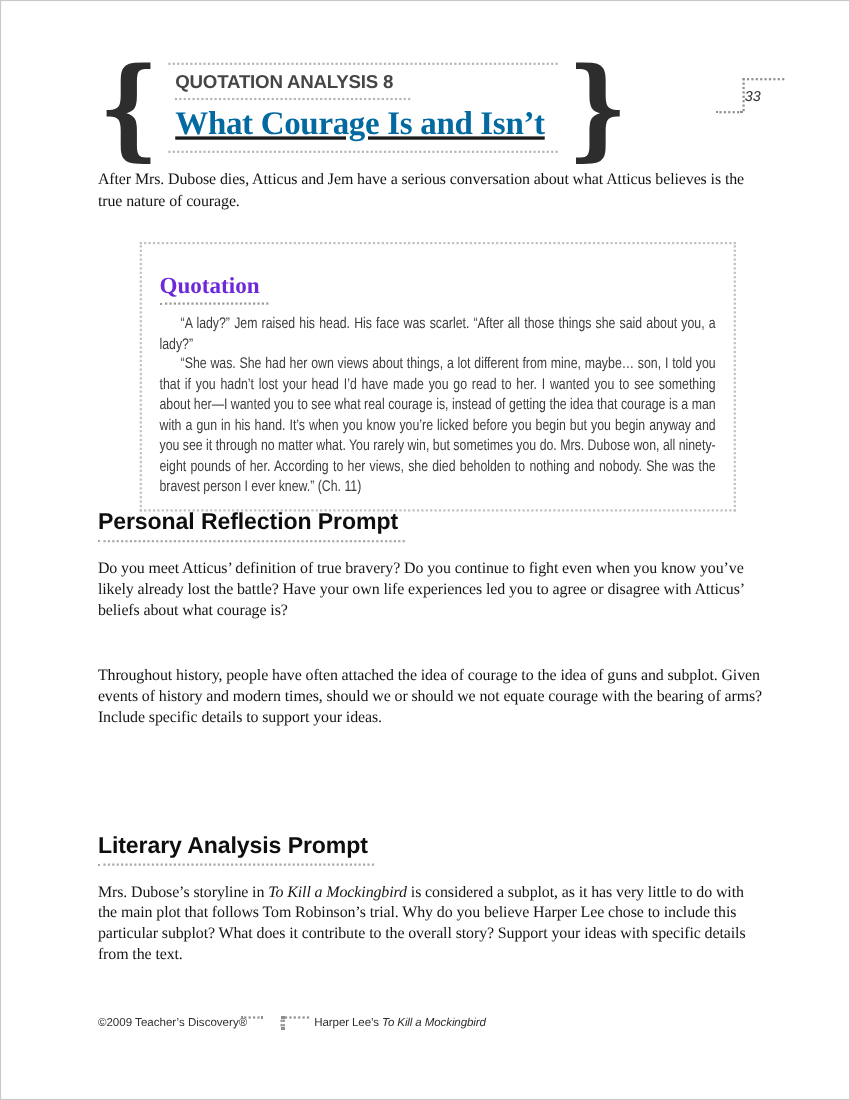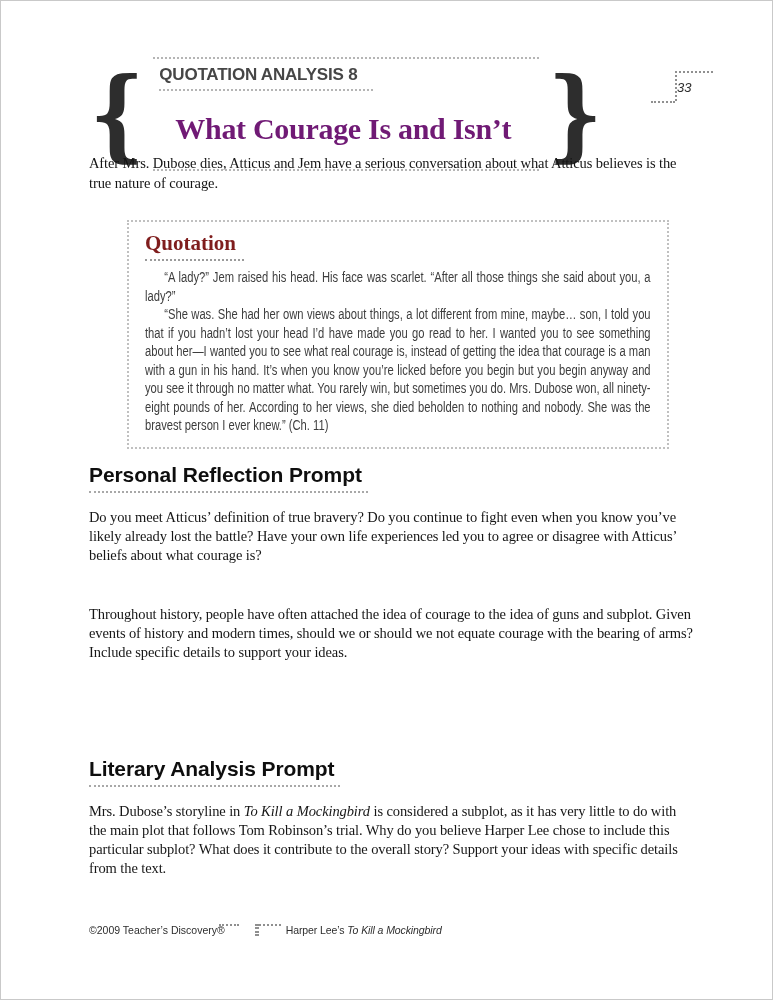--- a/index.html
+++ b/index.html
@@ -42,56 +42,57 @@
     font-family:"DejaVu Serif", serif;
     font-size:100px; font-weight:bold;
     color:#2d2d2d; line-height:0.78;
     transform:scaleX(0.85);
   }
   .title-inner {
     margin:0 4px;
     border-top:2px dotted #b5b5b5;
     border-bottom:2px dotted #b5b5b5;
     padding:6px 12px 7px 6px;
+    text-decoration:underline;
   }
   .eyebrow {
     font-family:"Liberation Sans", sans-serif;
     font-weight:bold; font-size:17px;
     letter-spacing:-0.2px; color:#464646;
     display:inline-block;
     border-bottom:2px dotted #b5b5b5;
     padding:0 16px 4px 0;
     margin-bottom:5px;
   }
   .doc-title {
-    margin:16px;
+    margin:0;
     font-family:"Liberation Serif", serif;
     font-weight:bold; font-size:30px;
-    letter-spacing:-0.3px; color:#701a75;
+    letter-spacing:-0.3px; color:#0369a1;
   }
 
   
   .intro {
     position:absolute; top:152px; left:88px; width:606px;
     margin:0; font-size:14.5px; line-height:20px;
     letter-spacing:-0.1px; color:#141414;
   }
 
   
   .quote-box {
     position:absolute; top:219px; left:126px; width:542px;
     box-sizing:border-box;
     border:2px dotted #c0c0c0;
     padding:9px 16px 12px 16px;
     background:#ffffff;
   }
   .quote-heading {
-    margin:0 0 7px 0;
+    margin:16px 0 7px 0;
     font-family:"Liberation Serif", serif;
-    font-size:21px; font-weight:bold; color:#7f1d1d;
+    font-size:21px; font-weight:bold; color:#6d28d9;
     display:inline-block;
     border-bottom:2px dotted #9a9a9a;
     padding:0 8px 3px 0;
   }
   .quote-text {
     width:632px;
     transform:scaleX(0.8); transform-origin:0 0;
     font-family:"Liberation Sans", sans-serif;
     font-size:14px; line-height:18.5px;
     color:#3d3d3d; text-align:justify;

